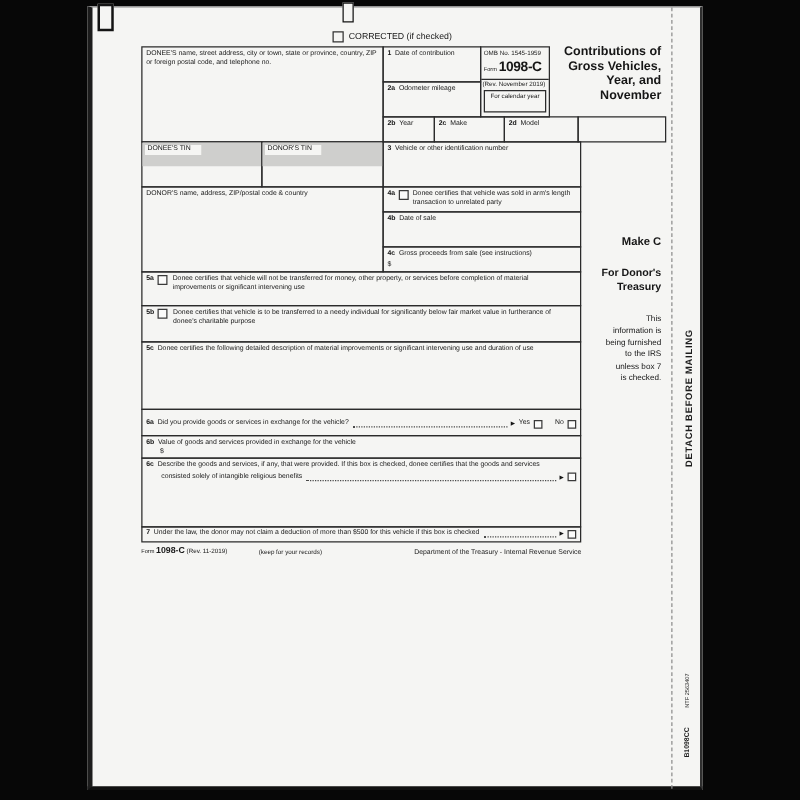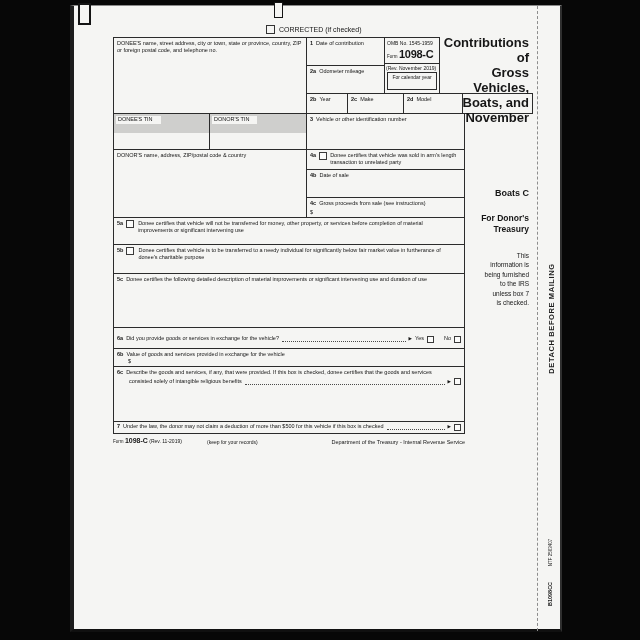--- a/index.html
+++ b/index.html
@@ -156,27 +156,27 @@
   </div>
 
   <div class="c row" style="left:39px;top:415px;width:352px;height:13px;align-items:center;padding-top:1px;">
     <span class="n">7</span>
     <span class="t" style="white-space:nowrap;">Under the law, the donor may not claim a deduction of more than $500 for this vehicle if this box is checked</span>
     <span class="ld"></span>
     <span class="ar">▶</span>
     <span class="cb cbs"></span>
   </div>
 
-  <div class="rt" style="left:360px;top:30px;width:95px;font-size:13px;line-height:1.15;">
+  <div class="rt" style="left:360px;top:30px;width:95px;font-size:10px;line-height:1.15;">
     <div>Contributions of</div>
     <div>Gross Vehicles,</div>
-    <div>Boats, and</div>
+    <div>Year, and</div>
     <div>November</div>
   </div>
-  <div class="rt" style="left:360px;top:182px;width:95px;font-size:9px;">Boats C</div>
+  <div class="rt" style="left:360px;top:182px;width:95px;font-size:9px;">Make C</div>
   <div class="rt" style="left:360px;top:207px;width:95px;font-size:8.5px;line-height:1.25;">
     <div>For Donor's</div>
     <div>Treasury</div>
   </div>
   <div class="rt" style="left:375px;top:245px;width:80px;font-size:6.5px;font-weight:normal;line-height:1.45;">
     <div>This</div>
     <div>information is</div>
     <div>being furnished</div>
     <div>to the IRS</div>
     <div>unless box 7</div>

